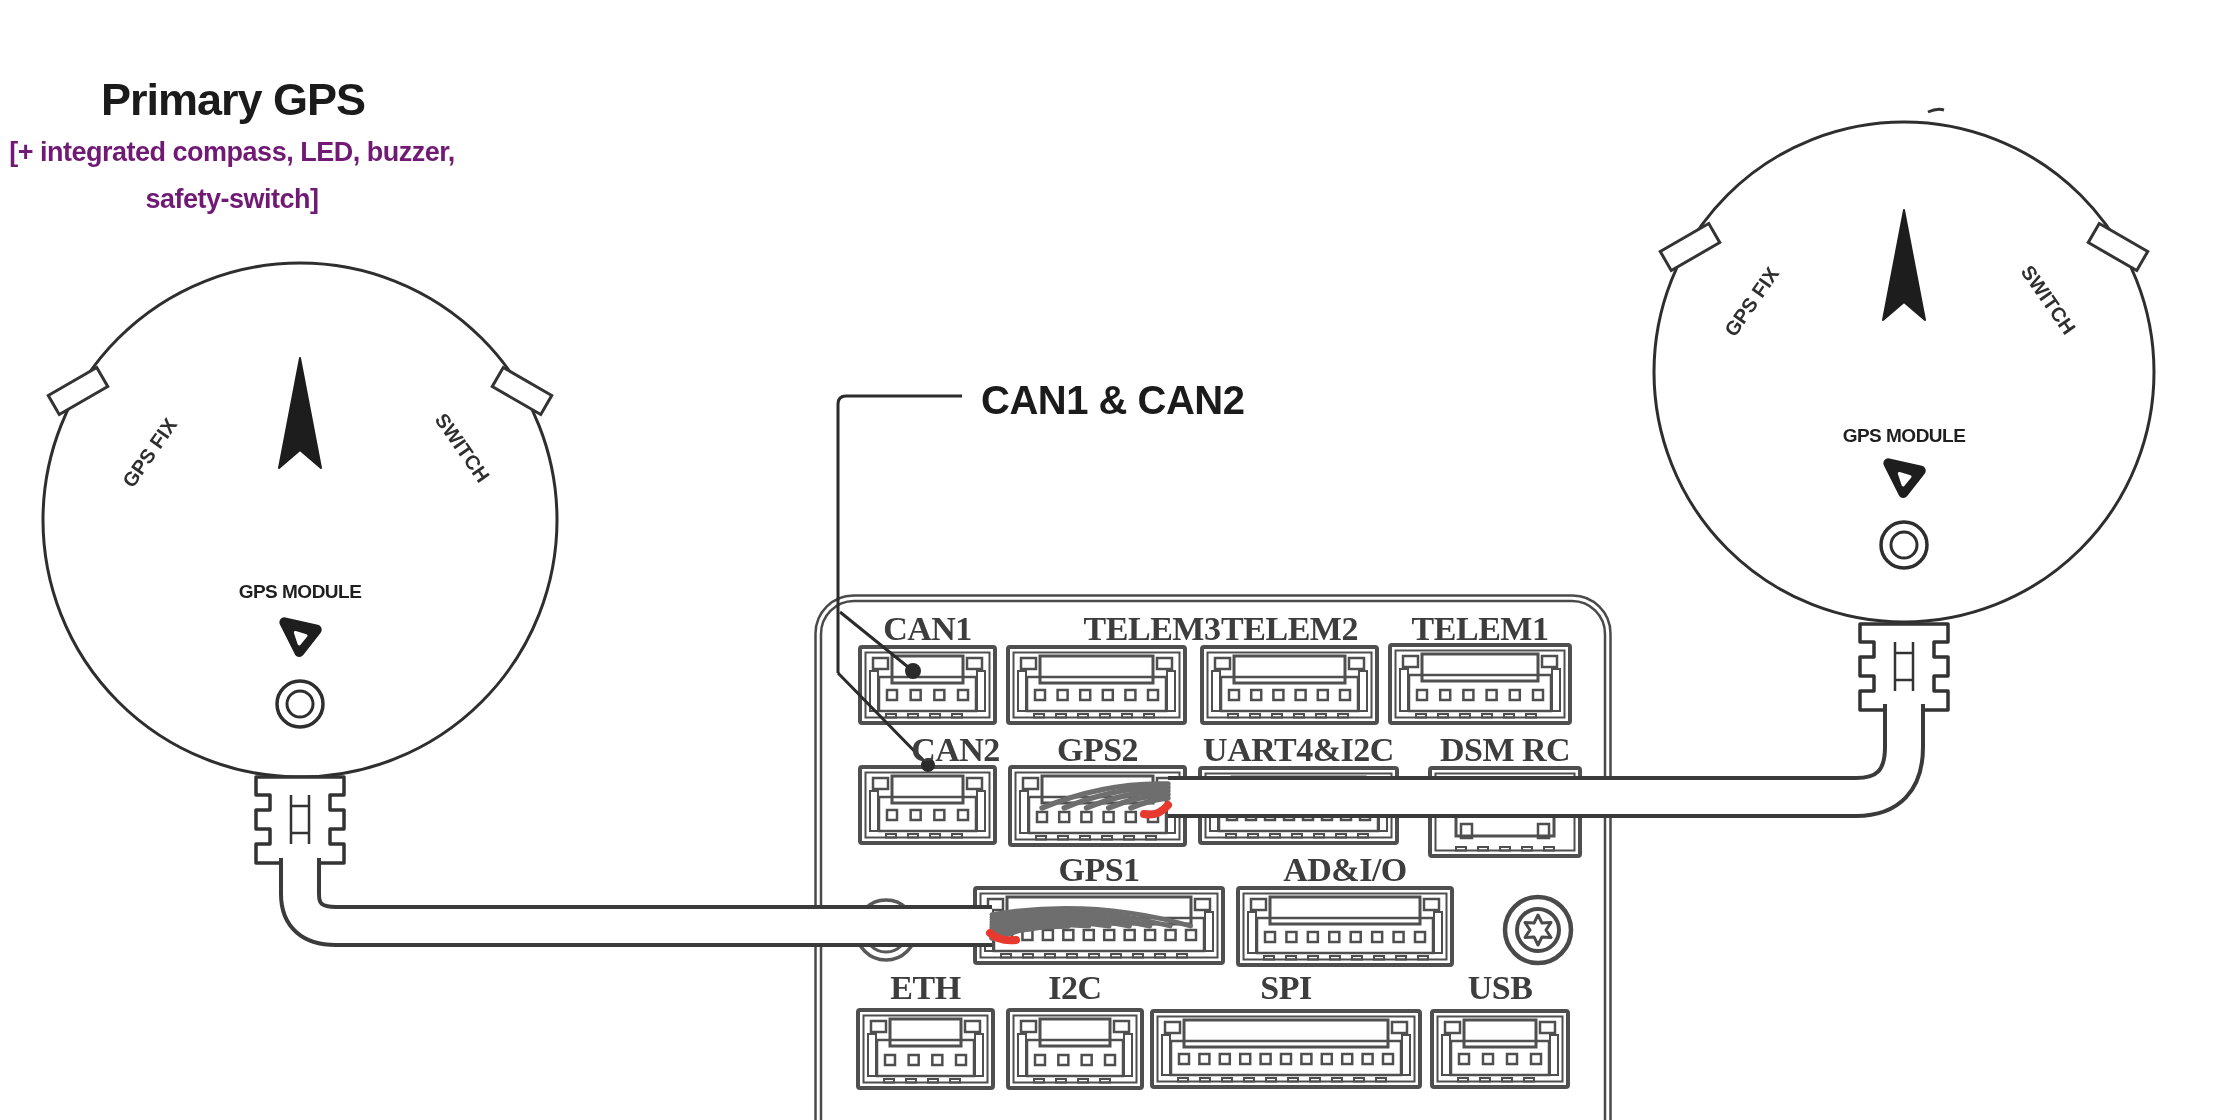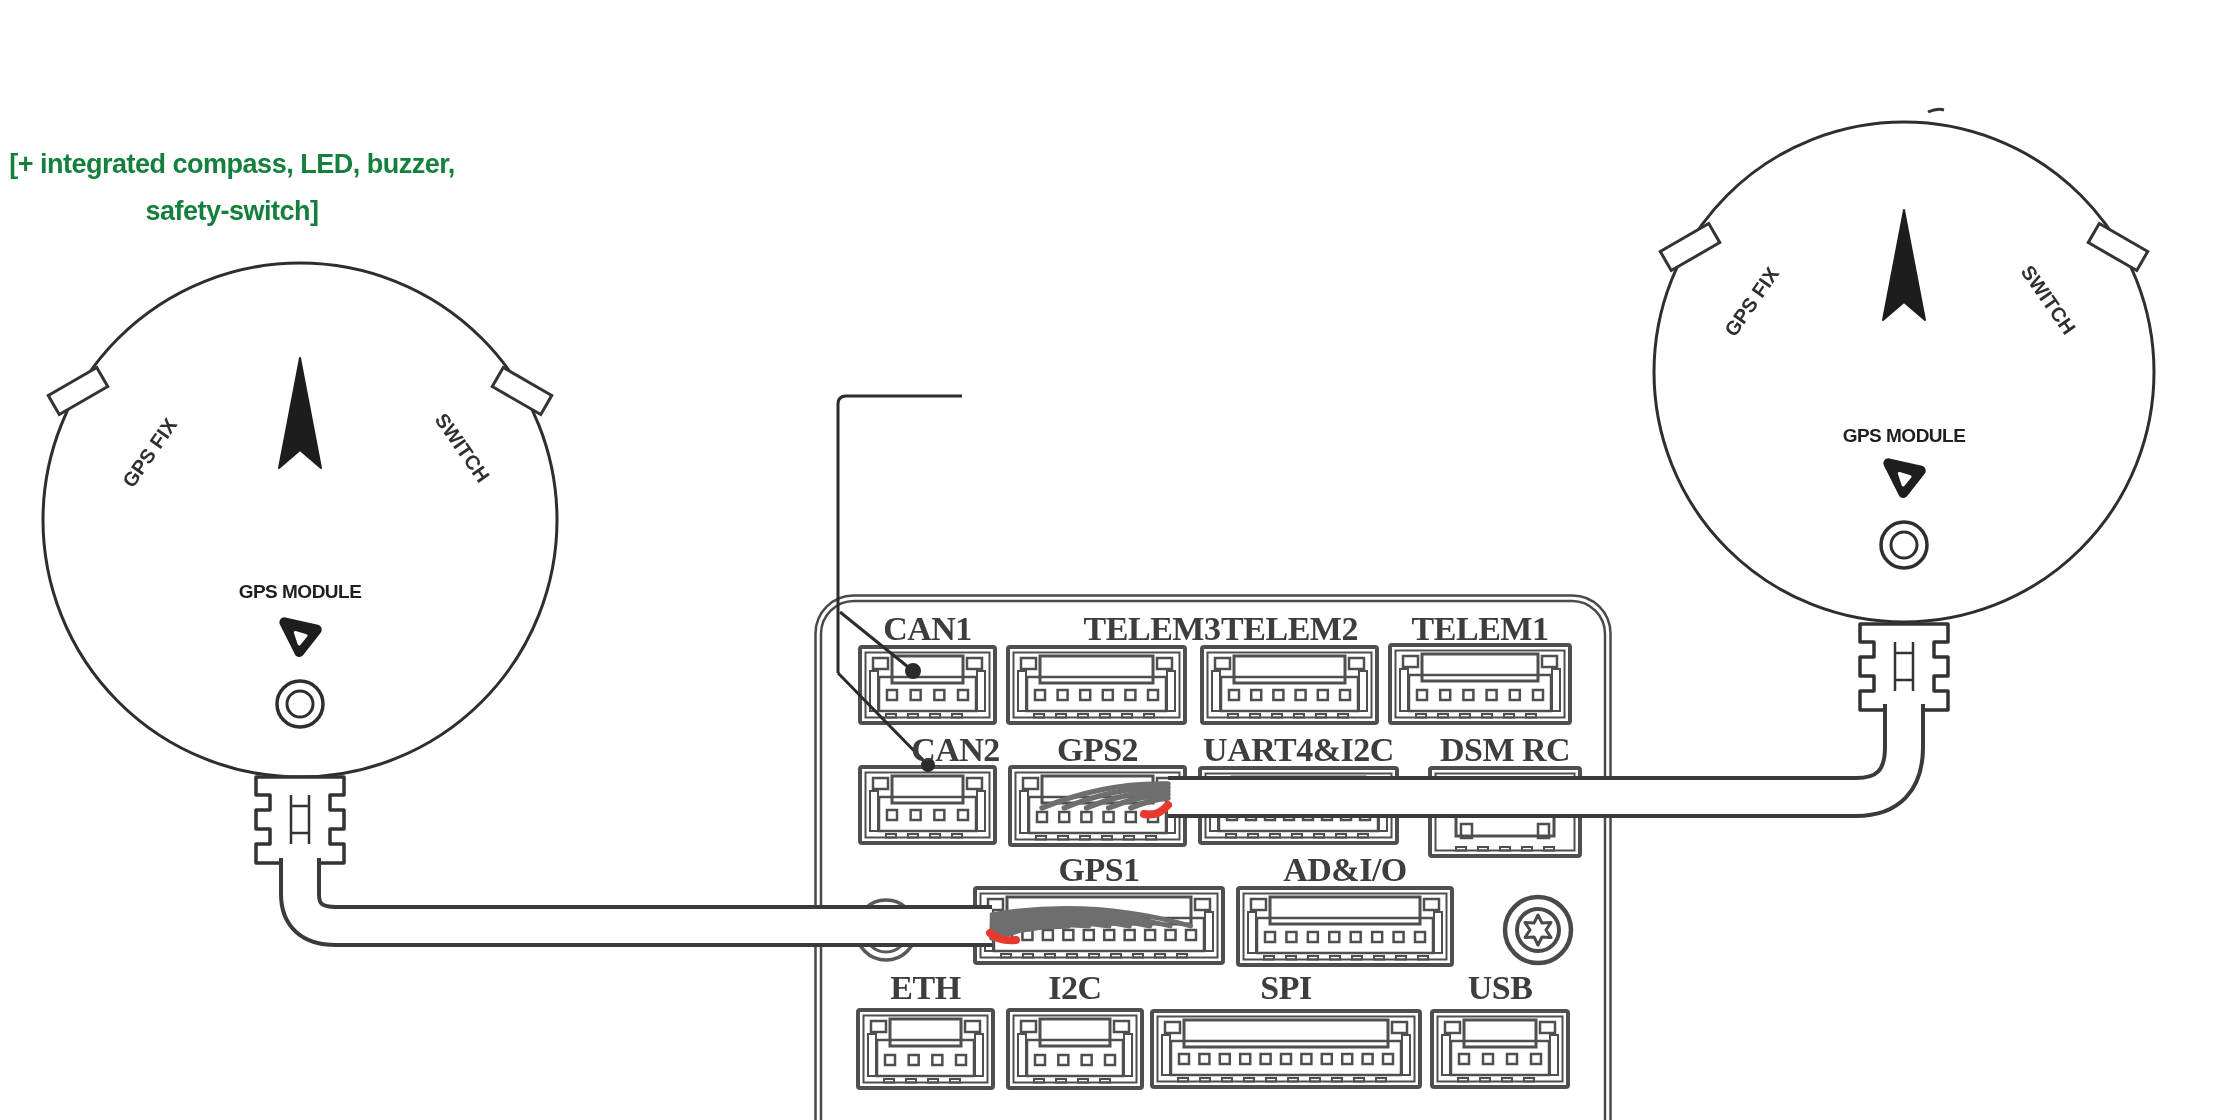--- a/index.html
+++ b/index.html
@@ -2,21 +2,21 @@
 <html><head>
 <meta charset="utf-8">
 <style>
   html,body{margin:0;padding:0;background:#ffffff;}
   #canvas{position:relative;width:2222px;height:1120px;background:#fff;overflow:hidden;
           font-family:"Liberation Sans", sans-serif;}
   #diagram-svg{position:absolute;left:0;top:0;}
   .txt{position:absolute;transform:translate(-50%,-50%);white-space:nowrap;}
   .title{font-size:45px;font-weight:800;color:#1b1b1b;letter-spacing:-1px;}
   .title2{font-size:41px;font-weight:800;color:#1b1b1b;letter-spacing:-1px;}
-  .subtitle{font-size:27px;font-weight:700;color:#15803d;letter-spacing:-0.5px;margin-top:12px;}
+  .subtitle{font-size:27px;font-weight:700;color:#701a75;letter-spacing:-0.5px;}
   .callout{font-size:40px;font-weight:800;color:#1b1b1b;letter-spacing:-0.5px;}
   .rim{font-size:20px;font-weight:600;color:#2f2f2f;letter-spacing:0px;}
   .modlabel{font-size:19px;font-weight:700;color:#1f1f1f;letter-spacing:-0.5px;}
   .portlabel{position:absolute;transform:translate(-50%,-50%);white-space:nowrap;
              font-size:34px;font-weight:700;color:#3d3d3d;letter-spacing:-0.5px;font-family:Liberation Serif, serif;}
 </style>
 </head>
 <body>
 
 <div id="canvas">
@@ -405,22 +405,24 @@
         </g>
       </g>
 
     <g fill="none" stroke="#4a4a4a">
       <circle cx="1538" cy="930" r="33" stroke-width="4.5"></circle>
       <circle cx="1538" cy="930" r="21" stroke-width="4"></circle>
       <polygon transform="translate(1538,930)" stroke-width="3" stroke-linejoin="round" points="0,-15 4,-6.9 13,-7.5 8,0 13,7.5 4,6.9 0,15 -4,6.9 -13,7.5 -8,0 -13,-7.5 -4,-6.9"></polygon>
     </g>
   </svg>
 
+  <div class="txt title" style="left:233px;top:100px;">Primary GPS</div>
   <div class="txt subtitle" style="left:232px;top:152px;">[+ integrated compass, LED, buzzer,</div>
   <div class="txt subtitle" style="left:232px;top:199px;">safety-switch]</div>
+  <div class="callout" style="position:absolute;left:981px;top:400px;transform:translate(0,-50%);white-space:nowrap;">CAN1 &amp; CAN2</div>
 
   <div class="txt rim" style="left:150px;top:453px;transform:translate(-50%,-50%) rotate(-55deg);">GPS FIX</div>
   <div class="txt rim" style="left:462px;top:448px;transform:translate(-50%,-50%) rotate(55deg);">SWITCH</div>
   <div class="txt modlabel" style="left:300px;top:592px;">GPS MODULE</div>
 
   <div class="txt rim" style="left:1752px;top:302px;transform:translate(-50%,-50%) rotate(-55deg);">GPS FIX</div>
   <div class="txt rim" style="left:2048px;top:300px;transform:translate(-50%,-50%) rotate(55deg);">SWITCH</div>
   <div class="txt modlabel" style="left:1904px;top:436px;">GPS MODULE</div>
 
   <div id="port-labels">

